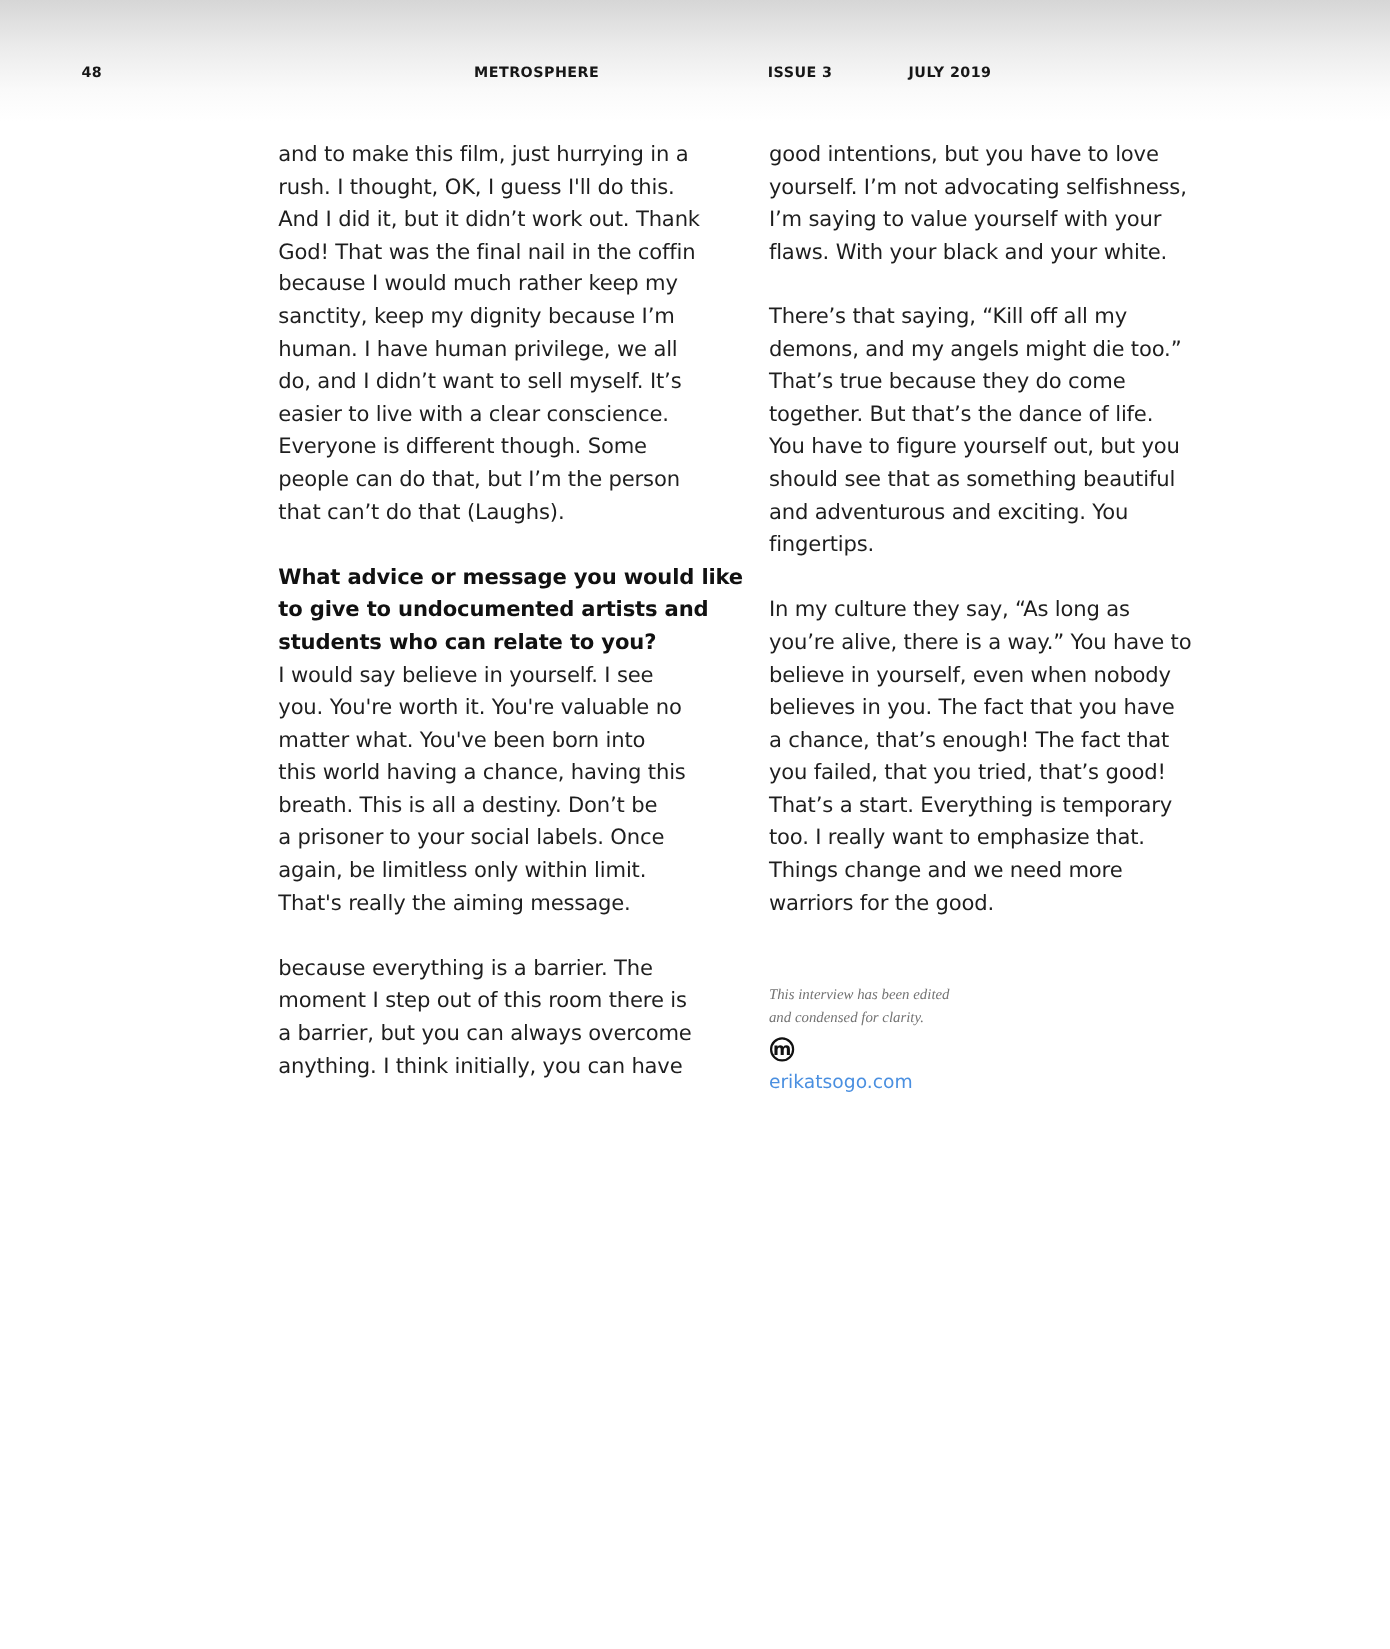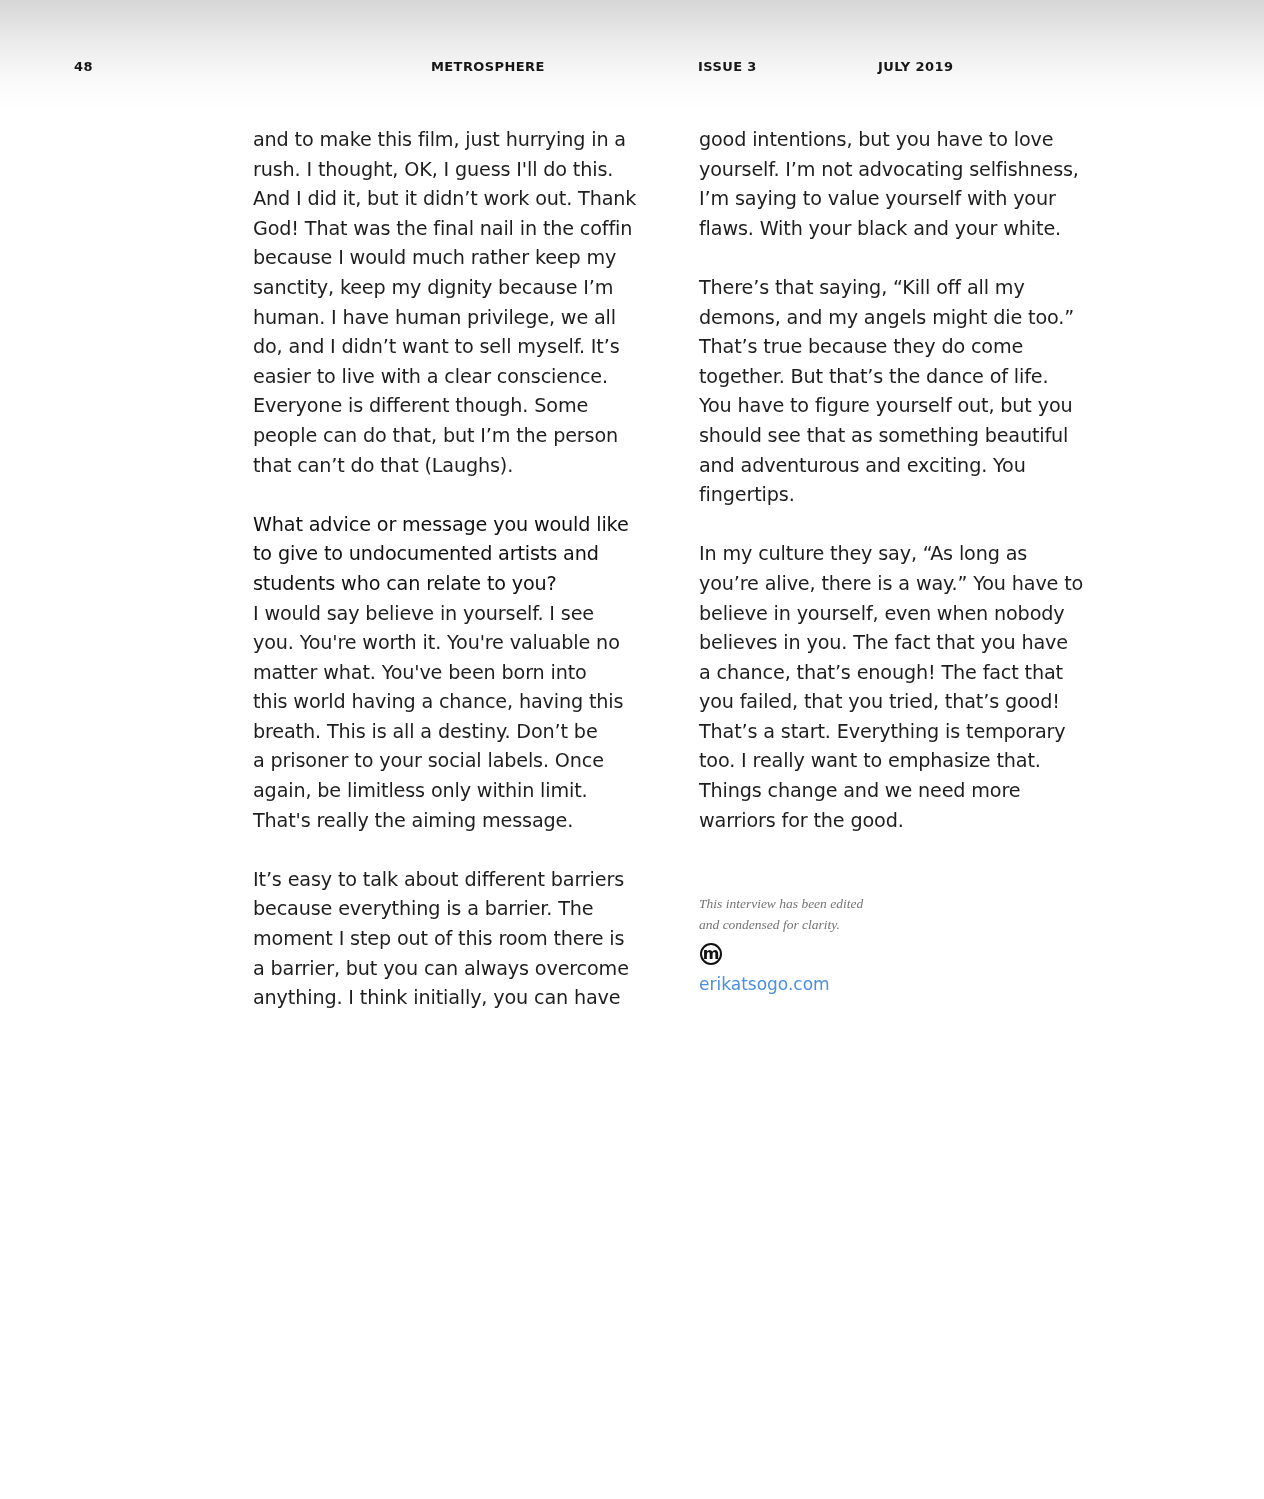--- a/index.html
+++ b/index.html
@@ -31,38 +31,38 @@
       font-family: "DejaVu Sans", sans-serif;
       font-weight: bold;
       font-size: 13px;
       letter-spacing: 0.4px;
       color: #161616;
     }
     .header span { position: absolute; top: 0; white-space: nowrap; }
     .hdr-page { left: 74px; }
     .hdr-mag { left: 431px; }
     .hdr-issue { left: 698px; }
-    .hdr-date { left: 878px; }
+    .hdr-date { left: 826px; }
 
     .col {
       position: absolute;
       top: 125px;
       width: 430px;
       font-size: 19.2px;
       line-height: 29.6px;
       letter-spacing: -0.15px;
       color: #1e1e1e;
     }
     .col-left { left: 253px; }
     .col-right { left: 699px; width: 430px; }
     .col p {
       margin: 0 0 29.6px 0;
     }
     .col p.q {
-      font-weight: normal;
+      font-weight: bold;
       margin-bottom: 0;
       color: #111;
     }
     .line { display: block; white-space: nowrap; }
 
     .footer-note {
       position: absolute;
       left: 699px;
       top: 894px;
       font-style: italic;
@@ -133,21 +133,20 @@
       <span class="line">I would say believe in yourself. I see</span>
       <span class="line">you. You're worth it. You're valuable no</span>
       <span class="line">matter what. You've been born into</span>
       <span class="line">this world having a chance, having this</span>
       <span class="line">breath. This is all a destiny. Don’t be</span>
       <span class="line">a prisoner to your social labels. Once</span>
       <span class="line">again, be limitless only within limit.</span>
       <span class="line">That's really the aiming message.</span>
     </p>
   <p>
-      <span class="line">It’s easy to talk about different barriers</span>
       <span class="line">because everything is a barrier. The</span>
       <span class="line">moment I step out of this room there is</span>
       <span class="line">a barrier, but you can always overcome</span>
       <span class="line">anything. I think initially, you can have</span>
     </p>
 </div>
 
 <div class="col col-right">
   <p>
       <span class="line">good intentions, but you have to love</span>

